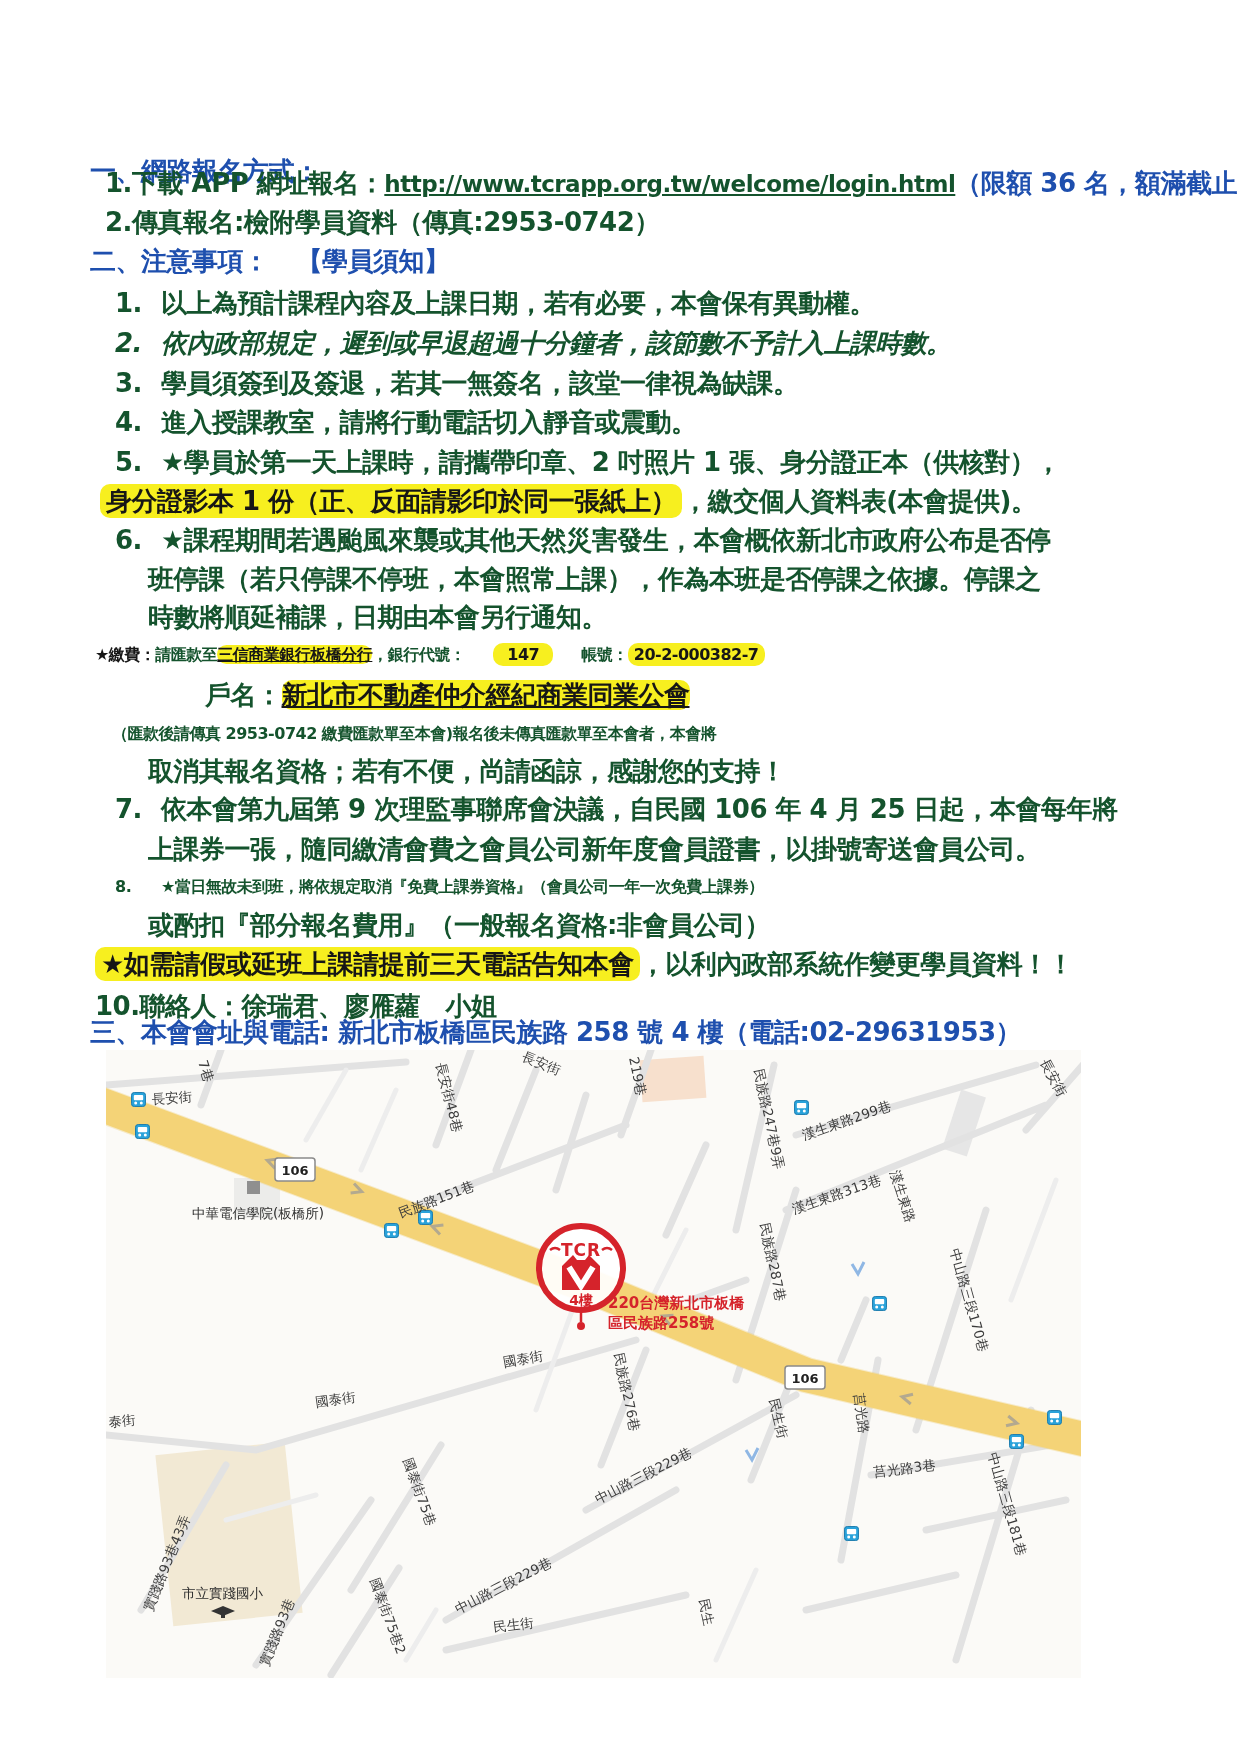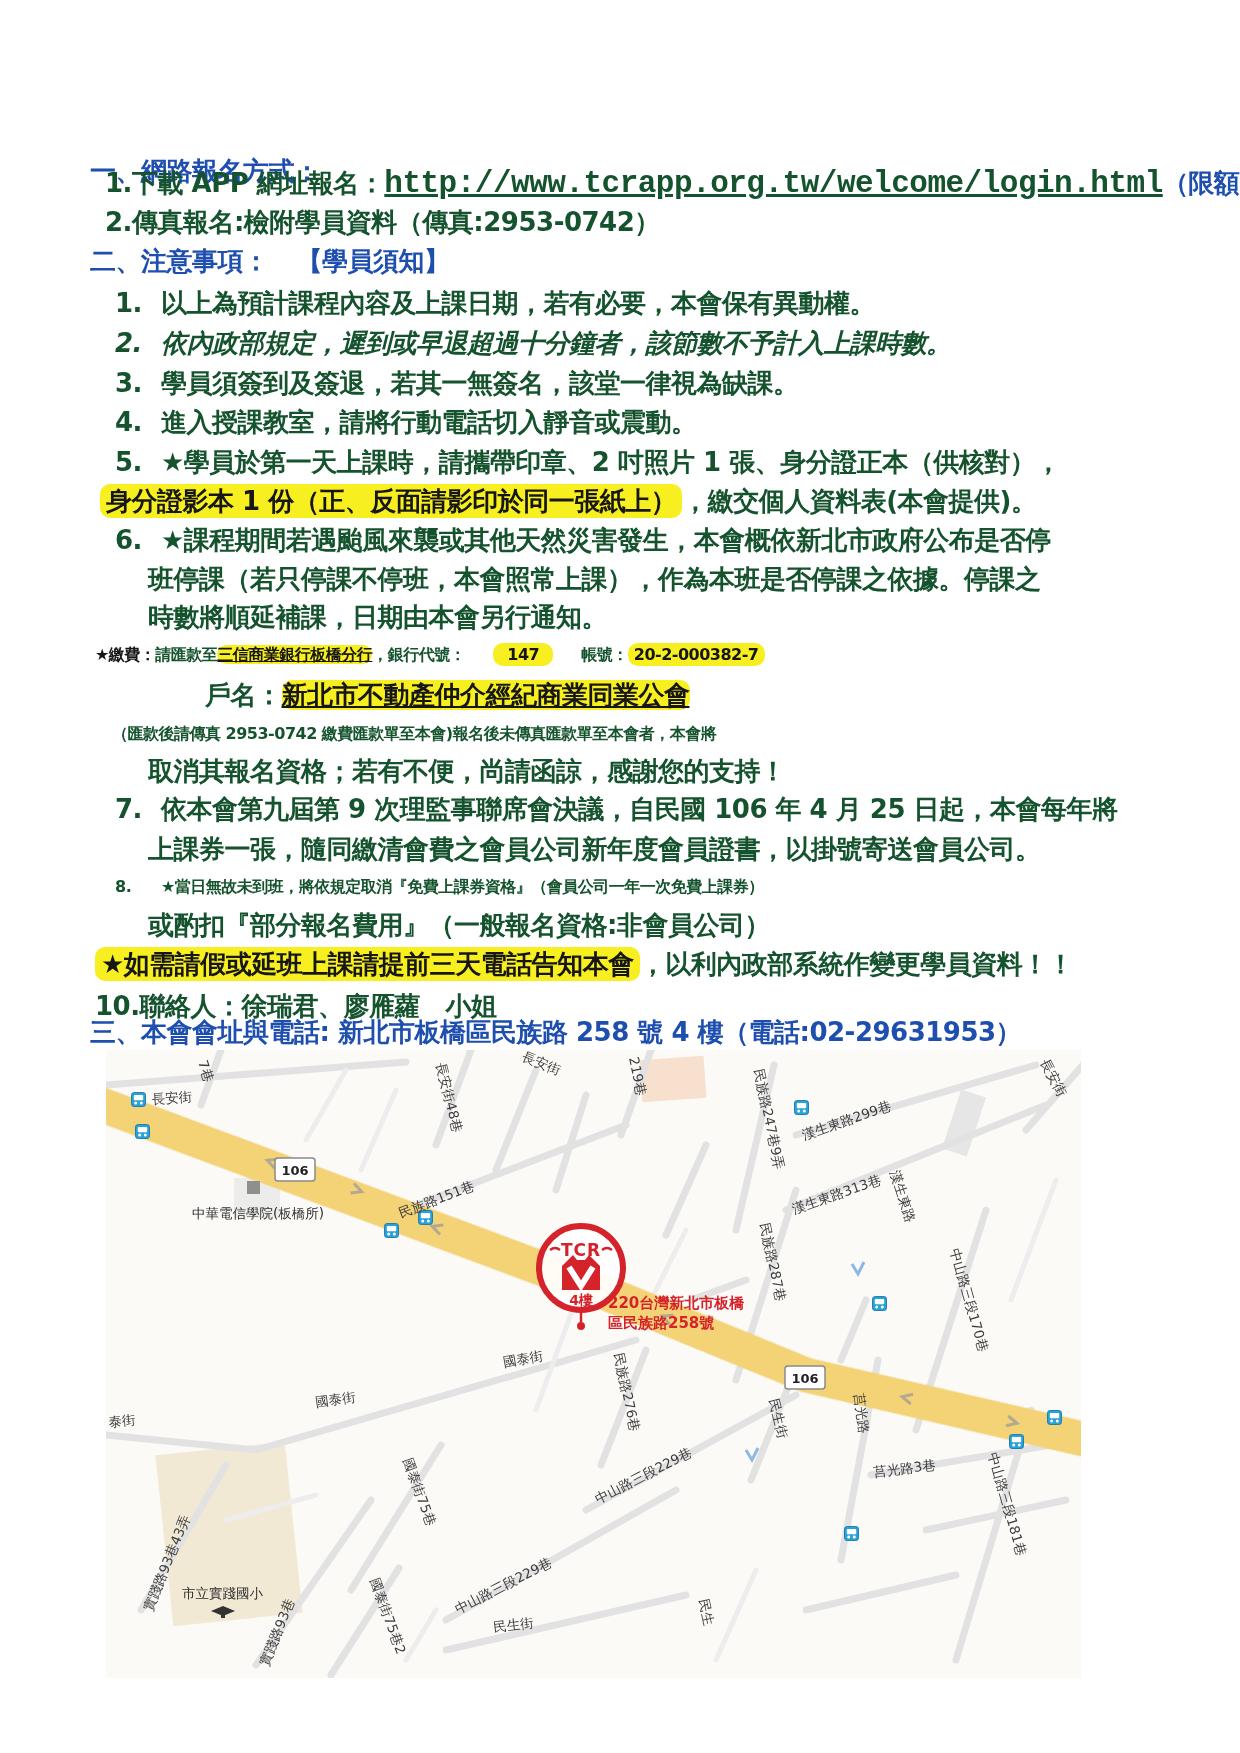--- a/index.html
+++ b/index.html
@@ -5,21 +5,21 @@
   html,body{margin:0;padding:0;}
   body{width:1240px;height:1753px;background:#ffffff;position:relative;
        font-family:"DejaVu Sans",sans-serif;overflow:hidden;}
   .line{position:absolute;white-space:nowrap;font-weight:bold;font-size:26px;
         letter-spacing:-0.5px;line-height:40px;}
   .blue{color:#1e4fae;}
   .red{color:#14532d;}
   .blk{color:#161616;}
   .hl{background:#f7ef1f;border-radius:10px;}
   .u{text-decoration:underline;}
-  .url{font-size:31px;text-decoration:underline;font-family:Liberation Mono, monospace;}
+  .url{font-size:23px;text-decoration:underline;}
   .num{display:inline-block;width:46px;}
   .tight{font-size:16px;}
   .gap{margin-left:28px;}
   .hlpad{padding:2px 14px;}
   .hlpad2{padding:2px 6px;}
   #map-wrap{position:absolute;left:106px;top:1050px;width:975px;height:628px;}
   svg text{fill:#3b3b3b;font-size:13.5px;font-family:"DejaVu Sans",sans-serif;}
   svg text.poi{fill:#2e2e2e;}
   svg text.addr{fill:#d5232b;font-weight:bold;font-size:15px;}
   svg text.mk{fill:#d5232b;font-weight:bold;}

